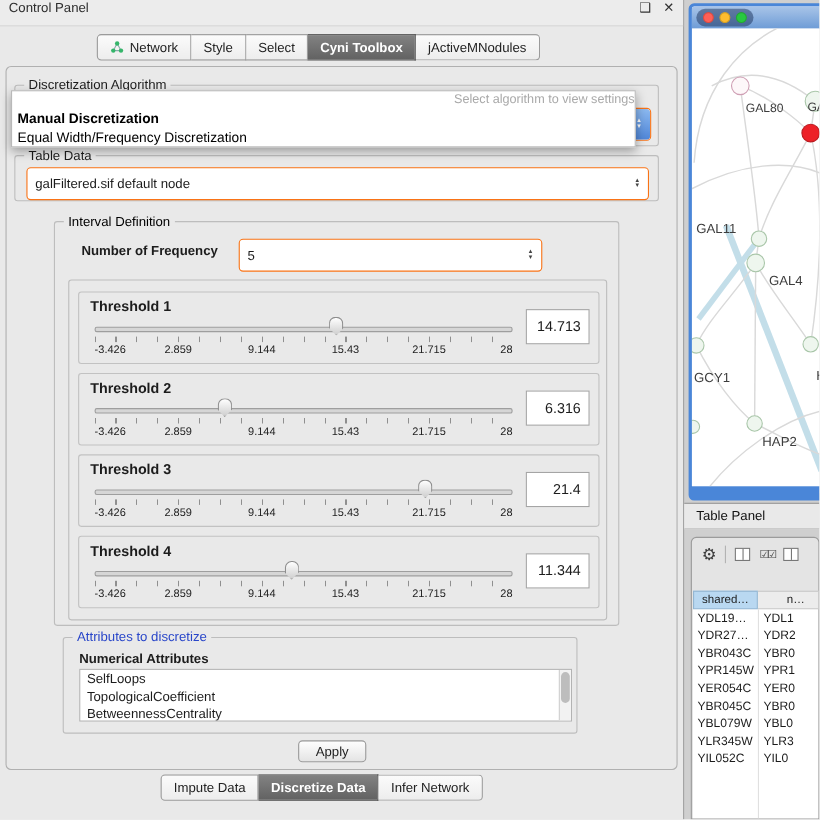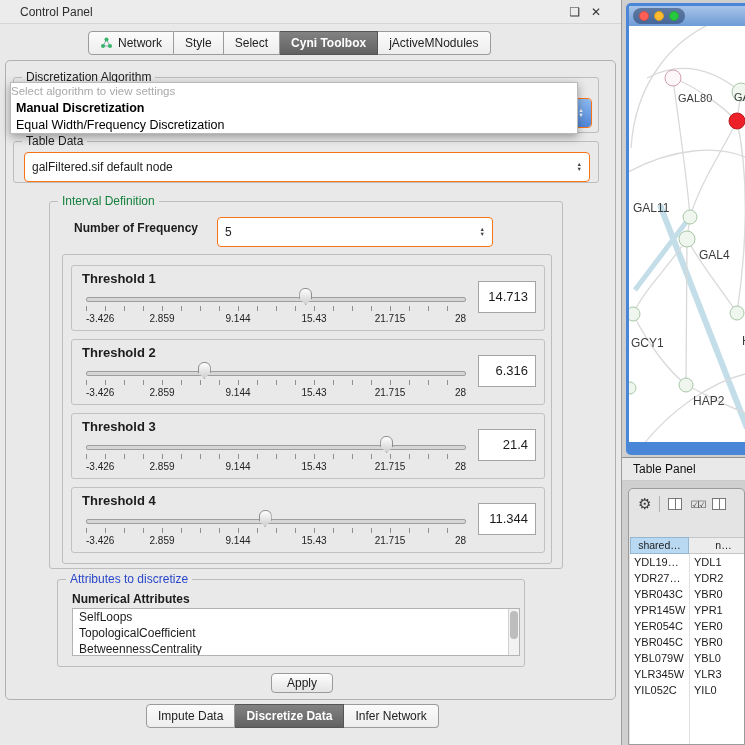--- a/index.html
+++ b/index.html
@@ -2,44 +2,44 @@
 <html><head>
 <meta charset="utf-8">
 <style>
   *{box-sizing:border-box;margin:0;padding:0}
   html,body{width:745px;height:745px}
   body{font-family:"Liberation Sans",sans-serif;font-size:12px;color:#1c1c1c}
   #app{position:relative;width:745px;height:745px;background:#cfcfcf;overflow:hidden}
 
   
   .cp{position:absolute;left:0;top:0;width:622px;height:745px;background:#e9e9e9;border-right:1px solid #9d9d9d}
-  .cp-titlebar{position:absolute;left:0;top:0;width:100%;height:24px;background:#ececec;border-bottom:1px solid #d6d6d6;display:flex;align-items:center;padding:0 20px}
+  .cp-titlebar{position:absolute;left:0;top:0;width:100%;height:24px;background:#ececec;border-bottom:1px solid #d6d6d6;display:flex;padding:0 8px}
   .cp-title{font-size:12px;color:#2e2e2e}
   .winbtns{margin-left:auto;display:flex;gap:11px;color:#333;font-size:12px}
 
   .tabbar{position:absolute;display:flex;height:24px;z-index:5}
   .tabbar .tab{display:flex;align-items:center;gap:5px;padding:0 11px;background:linear-gradient(#fbfbfb,#ededed);border:1px solid #9b9b9b;border-left:none;font-size:12px;color:#222;white-space:nowrap;cursor:default}
   .tabbar .tab:first-child{border-left:1px solid #9b9b9b;border-radius:4px 0 0 4px}
   .tabbar .tab:last-child{border-radius:0 4px 4px 0}
   .tabbar .tab.sel{background:linear-gradient(#828282,#626262);color:#fff;font-weight:bold;border-color:#555}
 
   .content{position:absolute;left:5px;top:60px;width:611px;height:640px;background:#e9e9e9;border:1px solid #b0b0b0;border-radius:5px}
 
   .group{position:absolute;border:1px solid #bdbdbd;border-radius:3px}
   .gtitle{position:absolute;top:-8px;left:8px;background:#e9e9e9;padding:0 4px;font-size:12px;white-space:nowrap}
-  .g-green{color:#15803d}
+  .g-green{color:#000000}
   .g-blue{color:#2946c9}
 
   .combo{position:absolute;background:#fff;border:1px solid #f97316;border-radius:4px;display:flex;align-items:center;padding:14px 7px;font-size:12px;overflow:hidden}
   .combo .arrows{margin-left:auto;display:flex;flex-direction:column;align-items:center;font-size:5.5px;line-height:5px;color:#444;padding-left:6px}
   .combo .cap{position:absolute;right:0;top:0;width:20px;height:100%;background:linear-gradient(#8cb9f0,#4f86d8);border-radius:0 3px 3px 0;display:flex;flex-direction:column;align-items:center;justify-content:center;color:#fff;font-size:5.5px;line-height:5px}
 
   
   .dropdown{position:absolute;left:10px;top:82px;width:568px;height:52px;background:#fff;border:1px solid #b9b9b9;box-shadow:0 3px 9px rgba(0,0,0,.35);z-index:30}
-  .dd-ph{height:17px;line-height:17px;text-align:left;color:#a9a9a9;font-size:11.5px}
+  .dd-ph{height:17px;line-height:17px;text-align:right;color:#a9a9a9;font-size:11.5px}
   .dd-item{height:17px;line-height:17px;padding-left:5px;font-size:12.5px;color:#000}
   .dd-item.b{font-weight:bold}
 
   
   .thr-row{position:absolute;left:8px;width:474px;height:66px;border:1px solid #c2c2c2;border-radius:3px;background:#e9e9e9}
   .thr-label{position:absolute;left:10px;top:5px;font-weight:bold;font-size:13px}
   .thr-slider{position:absolute;left:14px;top:0;width:380px;height:66px}
   .track{position:absolute;left:0;top:31px;width:100%;height:5px;background:#d6d6d6;border:1px solid #9e9e9e;border-radius:2px}
   .ticks{position:absolute;left:0;top:40px;width:100%;height:5px;background-image:repeating-linear-gradient(90deg,#8f8f8f 0,#8f8f8f 1px,transparent 1px,transparent 19px)}
   .thumb{position:absolute;top:22px;width:13px;height:17px;background:linear-gradient(#fefefe,#cfcfcf);border:1px solid #8e8e8e;border-radius:6px 6px 2px 2px;clip-path:polygon(0 0,100% 0,100% 60%,50% 100%,0 60%)}

